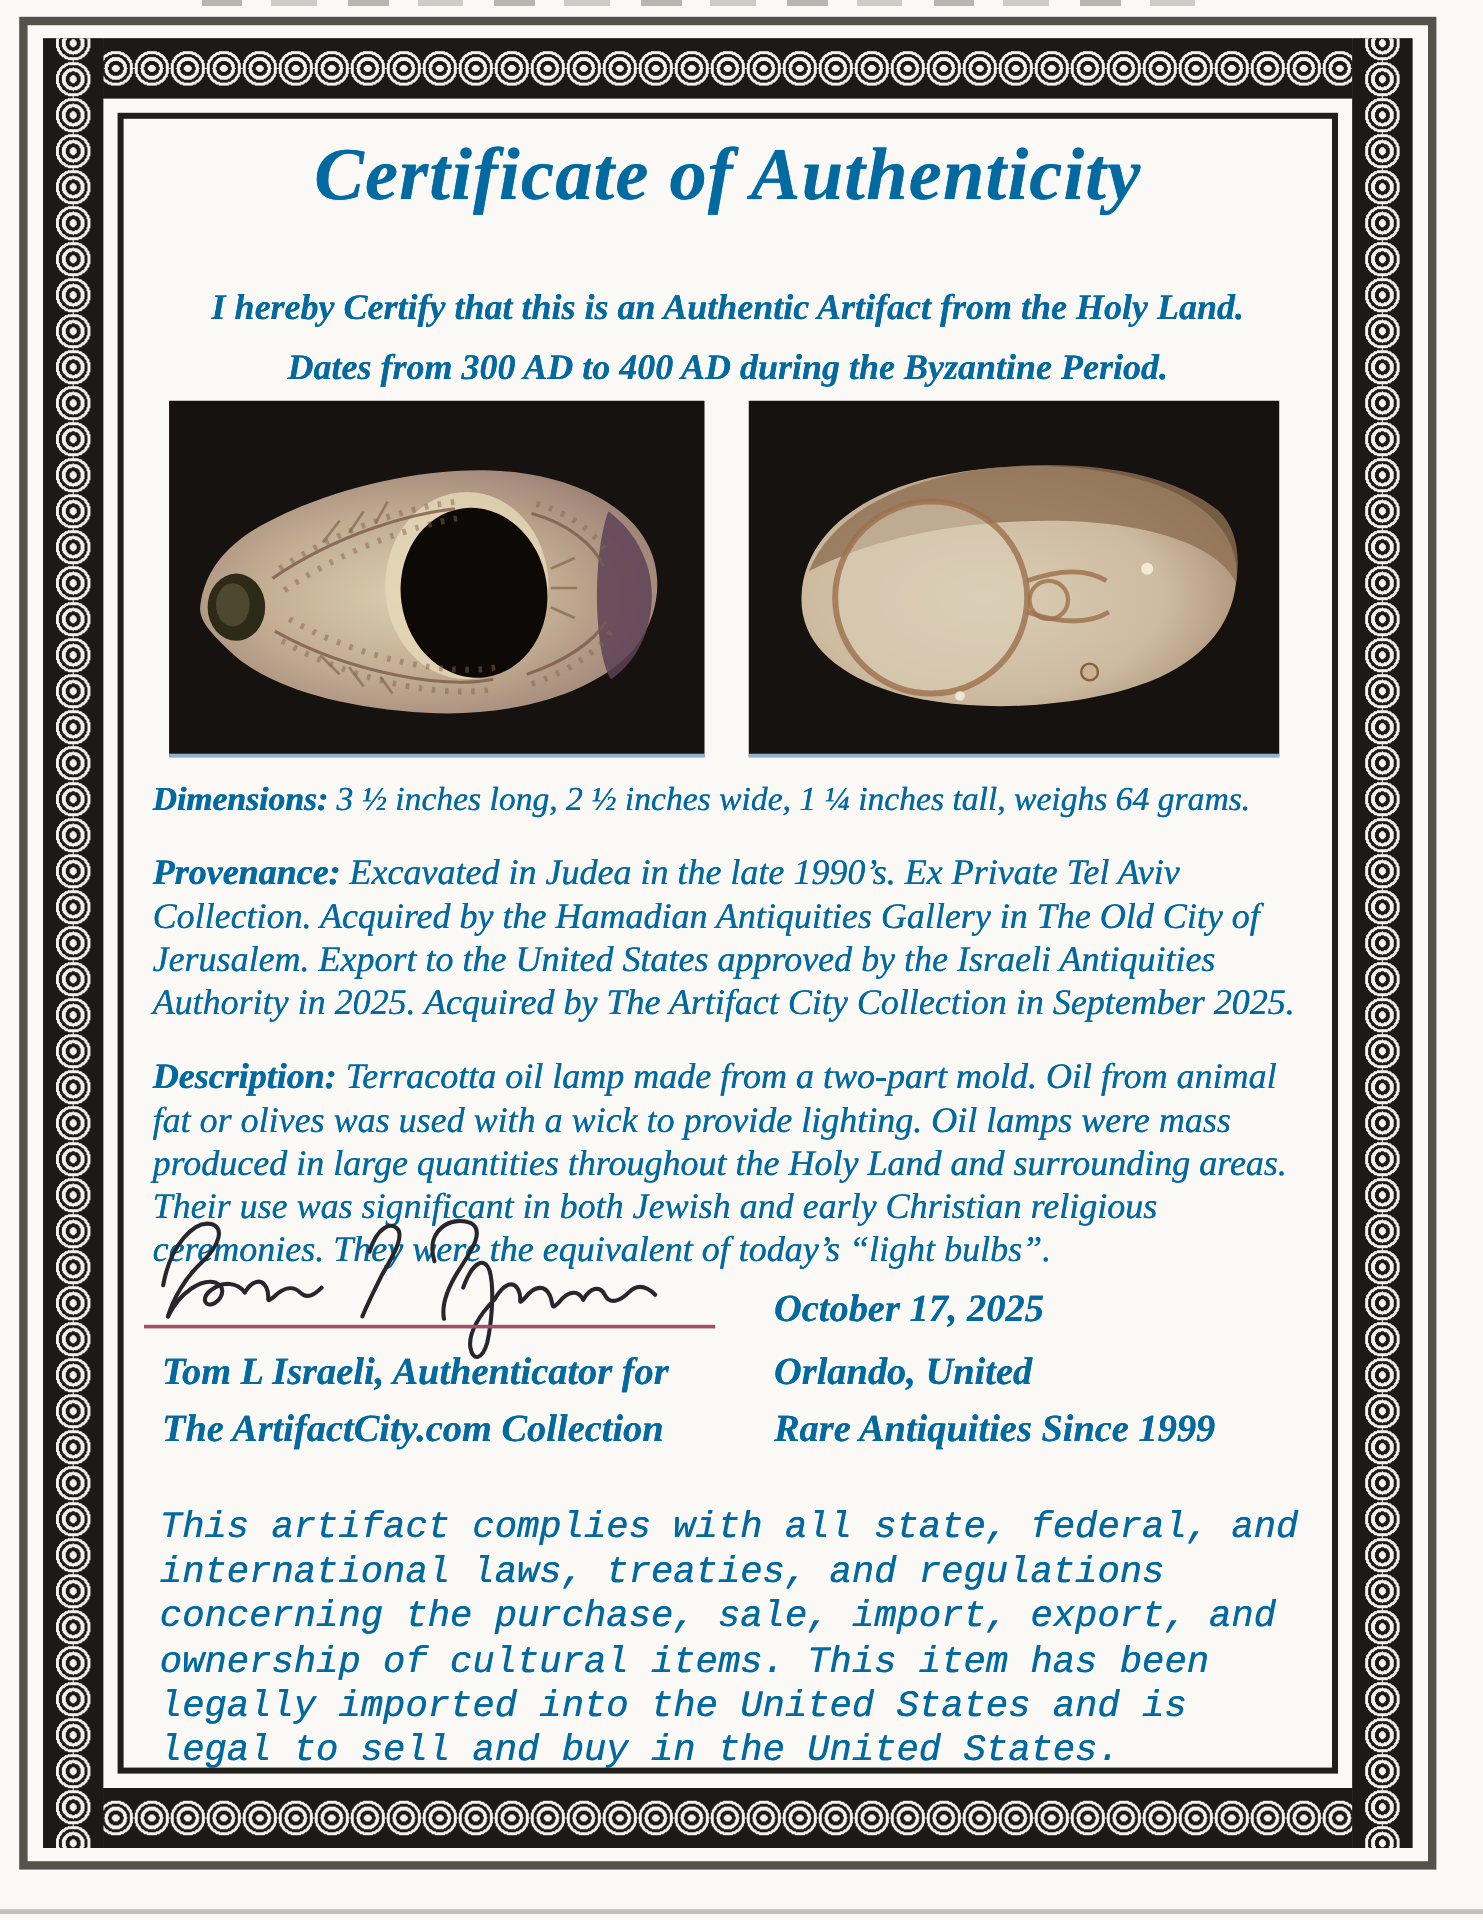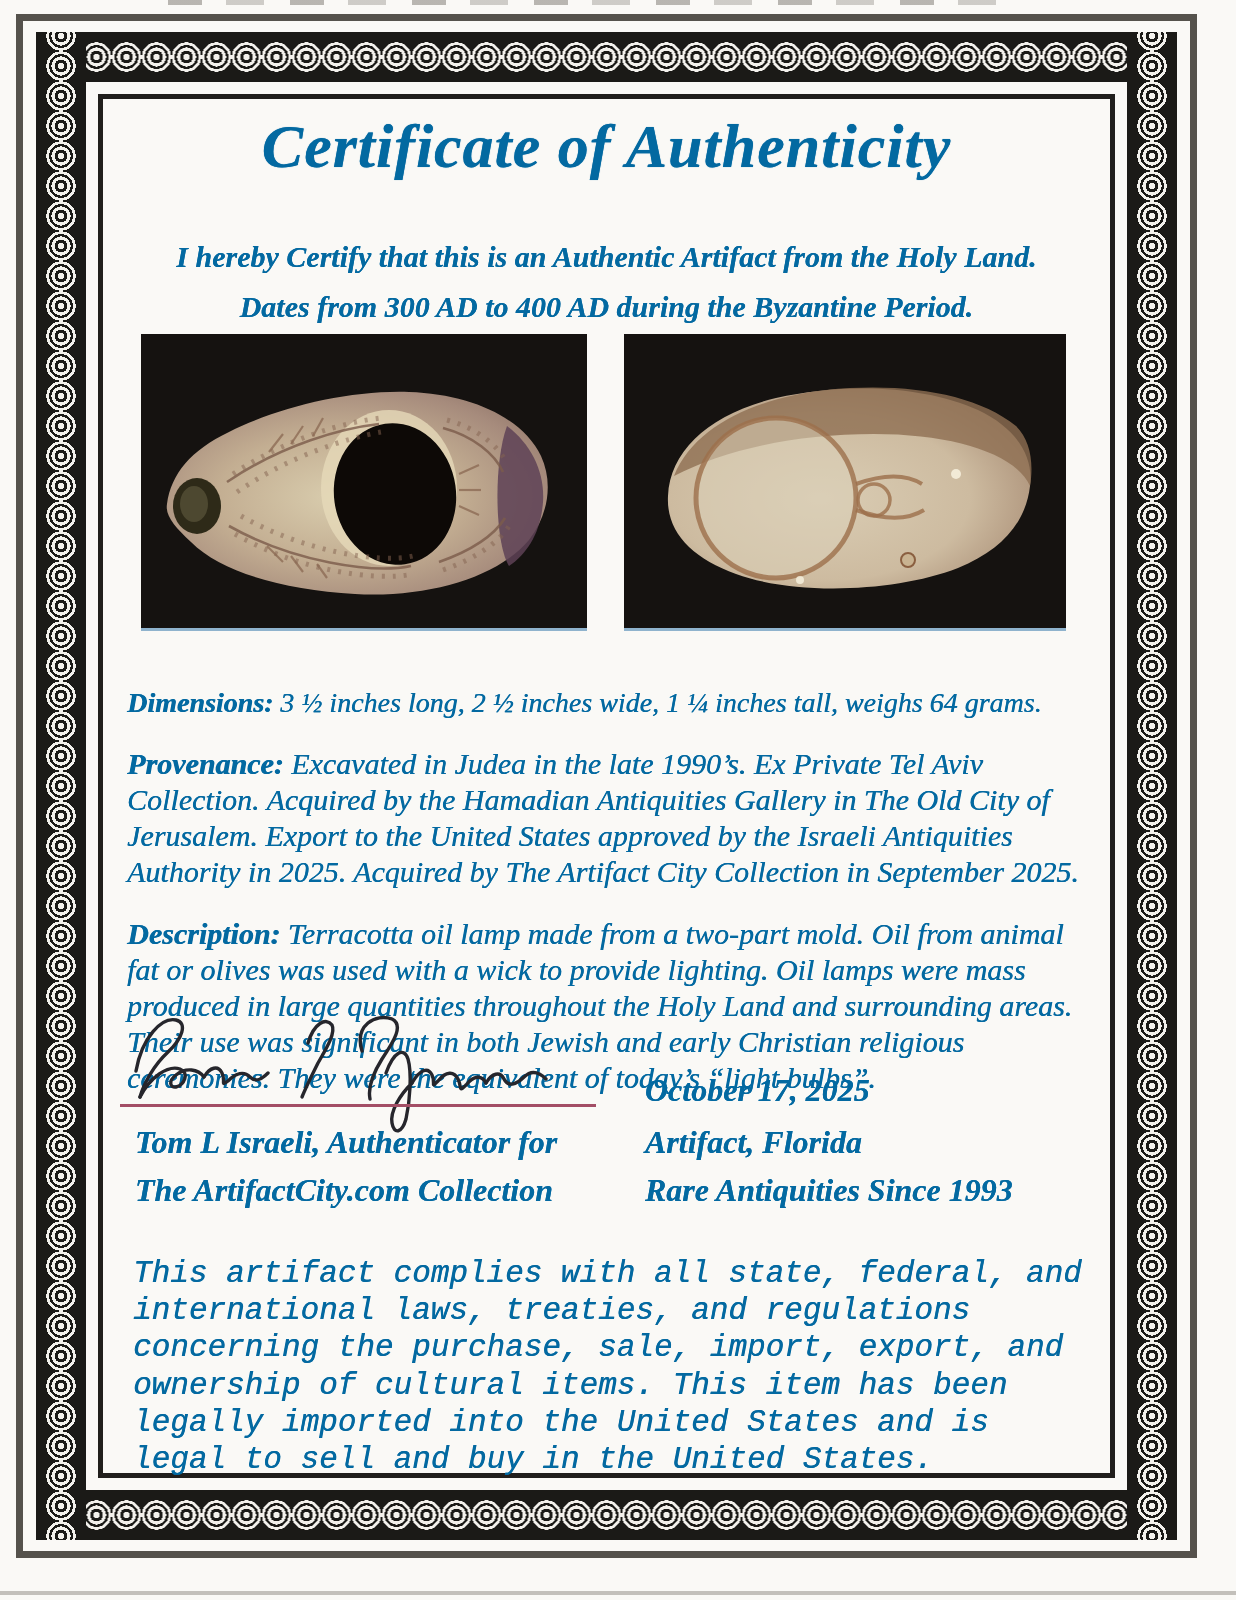--- a/index.html
+++ b/index.html
@@ -65,21 +65,21 @@
   .photo{
     position:absolute;top:334px;height:294px;background:#151210;
     border-bottom:3px solid #8fb3cd;box-sizing:content-box;
   }
   .photo-left{left:141px;width:446px;}
   .photo-right{left:624px;width:442px;}
   .photo svg{display:block;width:100%;height:100%;}
   
   .text-column{
     position:absolute;left:127px;top:650px;width:968px;
-    font-style:italic;font-size:30px;line-height:1.2;margin-top:36px;
+    font-style:italic;font-size:30px;line-height:1.2;
   }
   .text-column p{margin:0 0 26px 0;text-shadow:.35px 0 0 currentColor;}
   .para-label{font-weight:700;text-shadow:.6px 0 0 currentColor;}
   .dimensions-line{white-space:nowrap;font-size:28px;}
   
   .signature-svg{position:absolute;left:122px;top:1005px;width:480px;height:130px;overflow:visible;}
   .signature-rule{position:absolute;left:120px;top:1104px;width:476px;height:3px;background:#a34e66;}
   .signoff{
     position:absolute;font-style:italic;font-weight:700;font-size:32px;
     text-shadow:0 0 .4px currentColor;white-space:nowrap;
@@ -202,19 +202,19 @@
       <path d="M240,46 C232,20 254,8 270,14 C282,20 272,36 260,54 C250,70 246,84 248,94"></path>
       <path d="M264,68 C272,46 282,42 286,54 C290,68 288,96 284,114 C280,128 272,130 270,118 C268,106 278,90 290,78"></path>
       <path d="M290,78 C298,64 306,62 310,70 C314,78 308,84 316,76 C324,66 332,66 336,74 C340,82 336,88 344,80 C352,70 360,70 364,78"></path>
       <path d="M364,78 C370,68 378,66 382,74 C386,82 394,80 402,72 C410,64 418,68 424,74"></path>
     </g>
   </svg>
   <div class="signature-rule"></div>
 
   <div class="signoff so-date maroon">October 17, 2025</div>
   <div class="signoff so-auth maroon">Tom L Israeli, Authenticator for</div>
-  <div class="signoff so-loc maroon">Artifact, Florida</div>
+  <div class="signoff so-loc maroon">Orlando, United</div>
   <div class="signoff so-coll maroon">The ArtifactCity.com Collection</div>
-  <div class="signoff so-tag maroon">Rare Antiquities Since 1993</div>
+  <div class="signoff so-tag maroon">Rare Antiquities Since 1999</div>
 
   <div class="legal maroon">This artifact complies with all state, federal, and international laws, treaties, and regulations concerning the purchase, sale, import, export, and ownership of cultural items. This item has been legally imported into the United States and is legal to sell and buy in the United States.</div>
 
 </div>
 
 </body></html>

